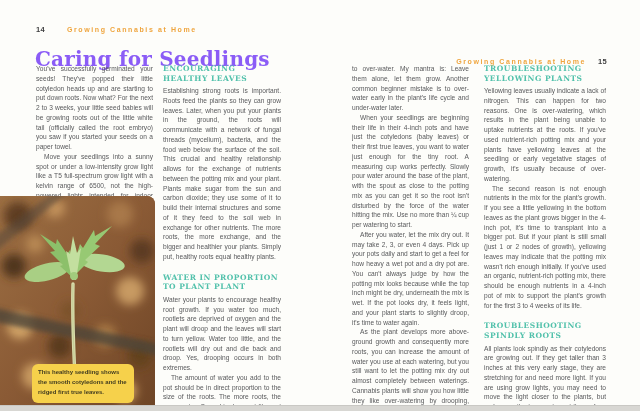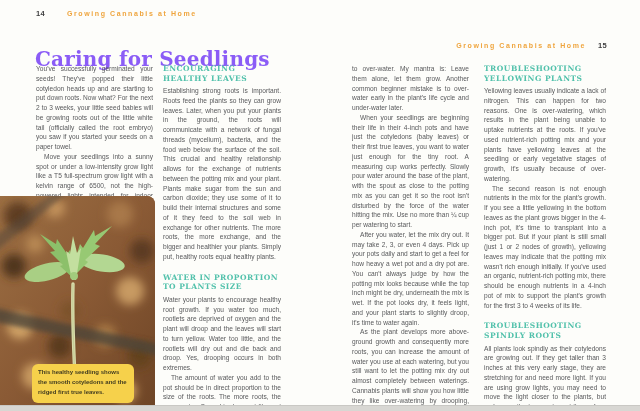--- a/index.html
+++ b/index.html
@@ -2,21 +2,21 @@
 <html><head>
 <meta charset="utf-8">
 <style>
   html,body{margin:0;padding:0;background:#d8d7d3;}
   .spread{
     position:relative;width:640px;height:411px;background:#fdfdfa;
     overflow:hidden;font-family:"Liberation Sans",sans-serif;color:#58595b;
   }
   .bottom-edge{position:absolute;left:0;bottom:0;width:640px;height:5px;background:#d8d7d3;border-top:1px solid #c9c8c4;}
   
-  .runhead{position:absolute;top:9px;font-size:7.5px;justify-content:center;}
+  .runhead{position:absolute;top:25px;font-size:7.5px;justify-content:center;}
   .pagenum{font-weight:bold;color:#404041;letter-spacing:.3px;}
   .runtitle{color:#efa53e;letter-spacing:1.6px;font-weight:bold;font-size:7px;}
   .rh-left{left:36px;display:flex;gap:22px;align-items:baseline;}
   .rh-right{right:33px;display:flex;gap:12px;align-items:baseline;margin-top:32px;}
   
   .page-title{
     position:absolute;left:35px;top:34px;
     font-family:"DejaVu Serif","Liberation Serif",serif;
     font-weight:bold;font-size:20px;color:#8b5cf6;letter-spacing:.2px;
   }
@@ -63,21 +63,21 @@
   <h1 class="page-title">Caring for Seedlings</h1>
 
   <div class="col col1">
     <p>You've successfully germinated your seeds! They've popped their little cotyledon heads up and are starting to put down roots. Now what? For the next 2 to 3 weeks, your little seed babies will be growing roots out of the little white tail (officially called the root embryo) you saw if you started your seeds on a paper towel.</p>
     <p class="indent">Move your seedlings into a sunny spot or under a low-intensity grow light like a T5 full-spectrum grow light with a kelvin range of 6500, not the high-powered lights intended for indoor growing of cannabis.</p>
   </div>
 
   <div class="col col2">
     <h2 class="subhead">ENCOURAGING HEALTHY LEAVES</h2>
     <p>Establishing strong roots is important. Roots feed the plants so they can grow leaves. Later, when you put your plants in the ground, the roots will communicate with a network of fungal threads (mycelium), bacteria, and the food web below the surface of the soil. This crucial and healthy relationship allows for the exchange of nutrients between the potting mix and your plant. Plants make sugar from the sun and carbon dioxide; they use some of it to build their internal structures and some of it they feed to the soil web in exchange for other nutrients. The more roots, the more exchange, and the bigger and healthier your plants. Simply put, healthy roots equal healthy plants.</p>
-    <h2 class="subhead spaced">WATER IN PROPORTION TO PLANTS SIZE</h2>
+    <h2 class="subhead spaced">WATER IN PROPORTION TO PLANT PLANT</h2>
     <p>Water your plants to encourage healthy root growth. If you water too much, rootlets are deprived of oxygen and the plant will droop and the leaves will start to turn yellow. Water too little, and the rootlets will dry out and die back and droop. Yes, drooping occurs in both extremes.</p>
     <p class="indent">The amount of water you add to the pot should be in direct proportion to the size of the roots. The more roots, the more water. Cannabis does not like wet feet; it likes well-watered and well-drained medium. Early on, we are so eager we tend</p>
   </div>
 
   <div class="col col3">
     <p>to over-water. My mantra is: Leave them alone, let them grow. Another common beginner mistake is to over-water early in the plant's life cycle and under-water later.</p>
     <p class="indent">When your seedlings are beginning their life in their 4-inch pots and have just the cotyledons (baby leaves) or their first true leaves, you want to water just enough for the tiny root. A measuring cup works perfectly. Slowly pour water around the base of the plant, with the spout as close to the potting mix as you can get it so the root isn't disturbed by the force of the water hitting the mix. Use no more than ¼ cup per watering to start.</p>
     <p class="indent">After you water, let the mix dry out. It may take 2, 3, or even 4 days. Pick up your pots daily and start to get a feel for how heavy a wet pot and a dry pot are. You can't always judge by how the potting mix looks because while the top inch might be dry, underneath the mix is wet. If the pot looks dry, it feels light, and your plant starts to slightly droop, it's time to water again.</p>
     <p class="indent">As the plant develops more above-ground growth and consequently more roots, you can increase the amount of water you use at each watering, but you still want to let the potting mix dry out almost completely between waterings. Cannabis plants will show you how little they like over-watering by drooping, turning yellow, and stunting their growth.</p>
   </div>

